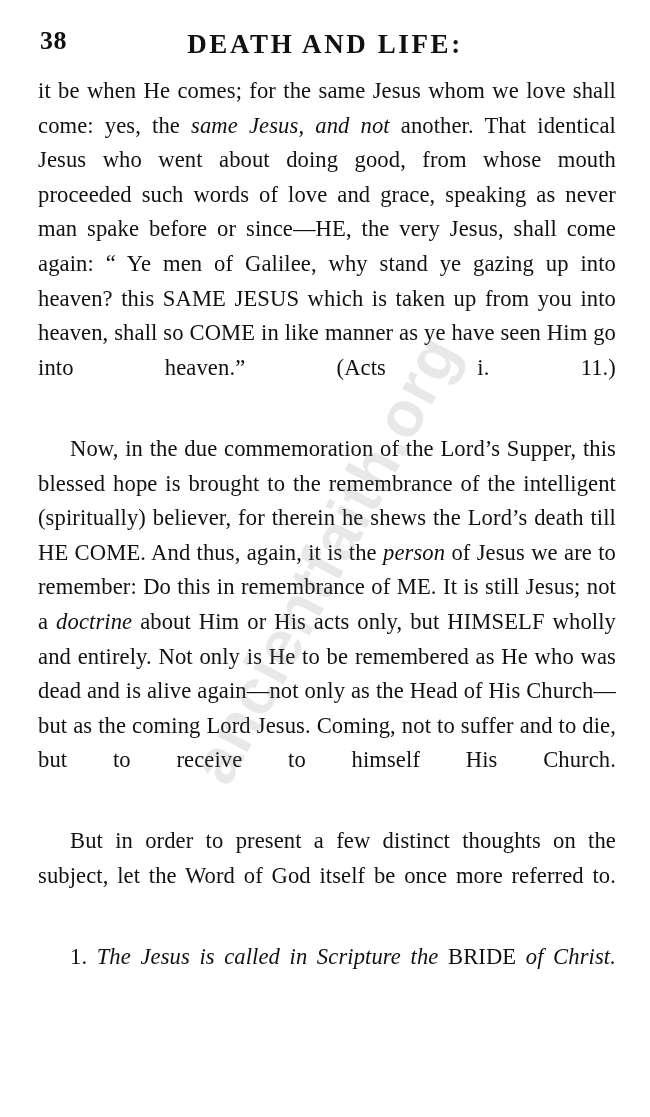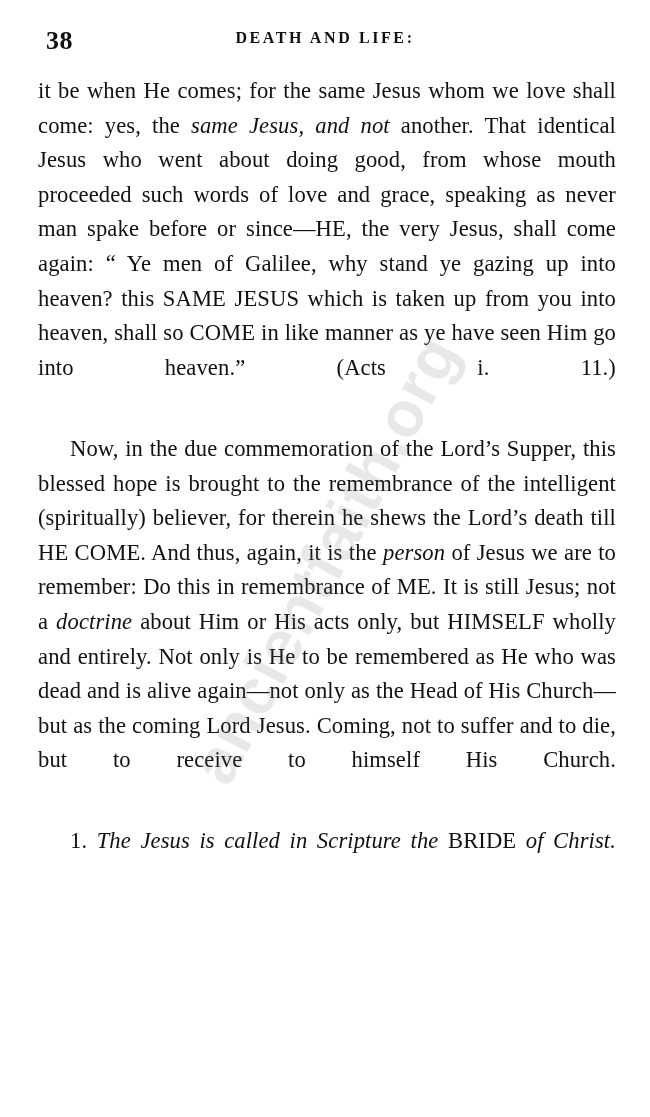--- a/index.html
+++ b/index.html
@@ -25,34 +25,34 @@
   }
 
   
   .header {
     position: relative;
     height: 42px;
     display: block;
   }
   .folio {
     position: absolute;
-    left: 22px;
+    left: 16px;
     top: 6px;
     font-size: 26px;
     font-weight: bold;
     letter-spacing: 0.5px;
     font-family: "Liberation Serif", serif;
   }
   .running-title {
     position: absolute;
     left: 0;
     right: 0;
     top: 9px;
     text-align: center;
-    font-size: 16px;
+    font-size: 27px;
     font-weight: bold;
     letter-spacing: 2.6px;
     font-family: "Liberation Serif", serif;
   }
 
   
   .body-text {
     margin-top: 10px;
     width: 602px;
     margin-left: 2px;
@@ -107,20 +107,21 @@
 <div class="page">
 
   <div class="header">
     <div class="folio">38</div>
     <div class="running-title">DEATH AND LIFE:</div>
   </div>
 
   <div class="body-text">
     <p class="para">it be when He comes; for the same Jesus whom we love shall come: yes, the <span class="ital">same Jesus, and not</span> another. That identical Jesus who went about doing good, from whose mouth proceeded such words of love and grace, speaking as never man spake before or since—HE, the very Jesus, shall come again: “ Ye men of Galilee, why stand ye gazing up into heaven? this SAME JESUS which is taken up from you into heaven, shall so COME in like manner as ye have seen Him go into heaven.” (Acts i. 11.)</p>
     <p class="para indent">Now, in the due commemoration of the Lord’s Supper, this blessed hope is brought to the remembrance of the intelligent (spiritually) believer, for therein he shews the Lord’s death till HE COME. And thus, again, it is the <span class="ital">person</span> of Jesus we are to remember: Do this in remembrance of ME. It is still Jesus; not a <span class="ital">doctrine</span> about Him or His acts only, but HIMSELF wholly and entirely. Not only is He to be remembered as He who was dead and is alive again—not only as the Head of His Church—but as the coming Lord Jesus. Coming, not to suffer and to die, but to receive to himself His Church.</p>
+    <p class="para indent">But in order to present a few distinct thoughts on the subject, let the Word of God itself be once more referred to.</p>
     <p class="para indent">1. <span class="ital">The Jesus is called in Scripture the</span> BRIDE <span class="ital">of Christ.</span></p>
   </div>
 
   <div class="watermark">
     <span>ancientfaith.org</span>
   </div>
 
 </div>
 
 </body></html>

